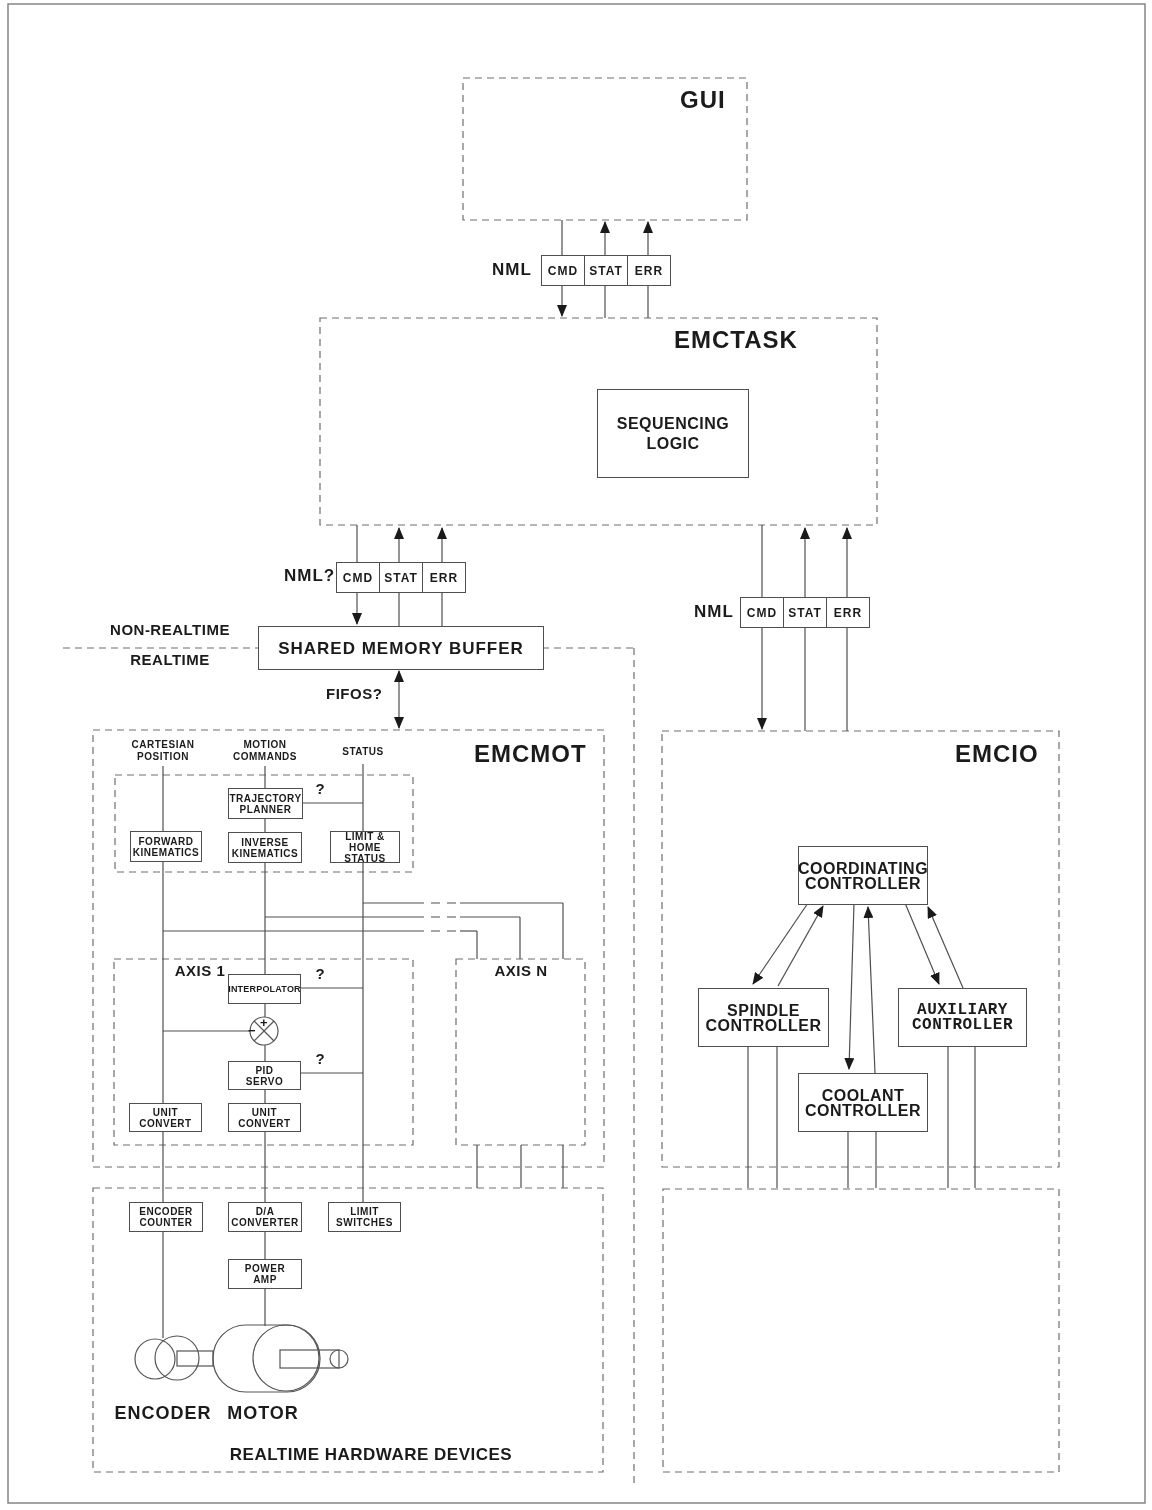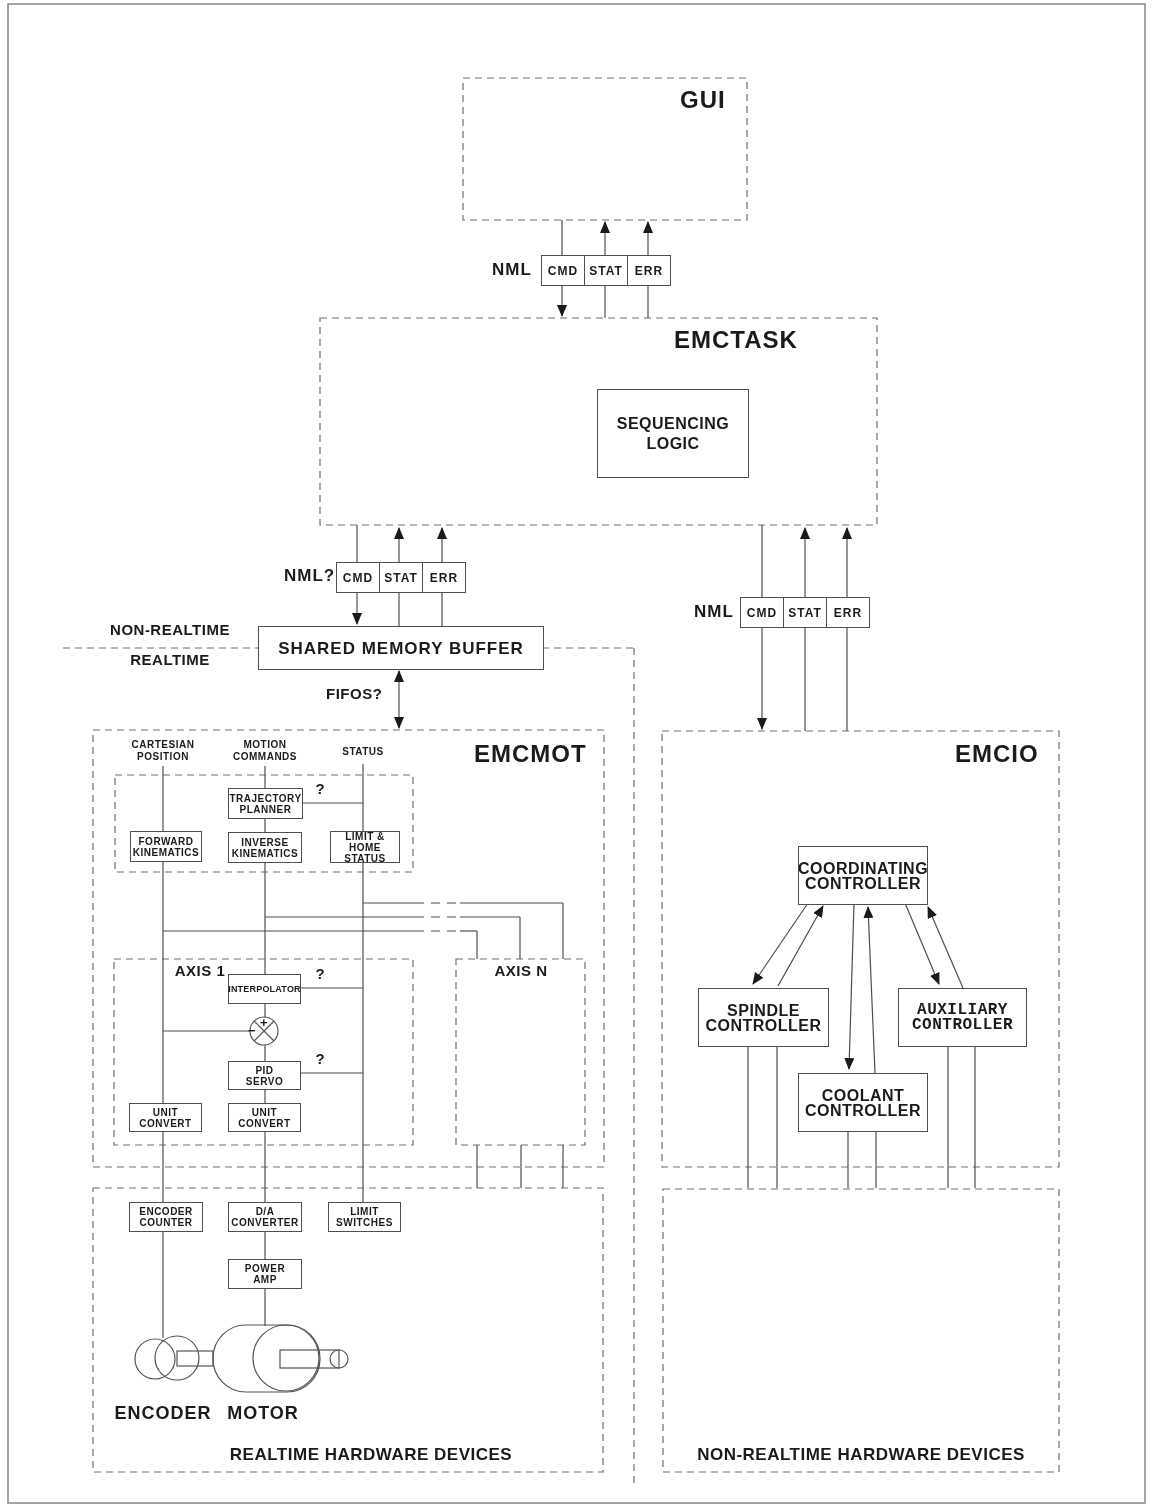--- a/index.html
+++ b/index.html
@@ -246,15 +246,14 @@
   <div class="box" style="left:228px;top:1202px;width:72px;height:28px;">D/A
 CONVERTER</div>
   <div class="box" style="left:328px;top:1202px;width:71px;height:28px;">LIMIT
 SWITCHES</div>
   <div class="box" style="left:228px;top:1259px;width:72px;height:28px;">POWER
 AMP</div>
   <div class="lbl big2" style="left:113px;top:1403px;width:100px;text-align:center;">ENCODER</div>
   <div class="lbl big2" style="left:213px;top:1403px;width:100px;text-align:center;">MOTOR</div>
   <div class="lbl hwtitle" style="left:196px;top:1445px;width:350px;">REALTIME HARDWARE DEVICES</div>
 
-  <div class="lbl hwtitle" style="left:686px;top:1445px;width:350px;">NON-REALTIME HARDWARE DEVICES</div>
 
 </div>
 
 </body></html>

